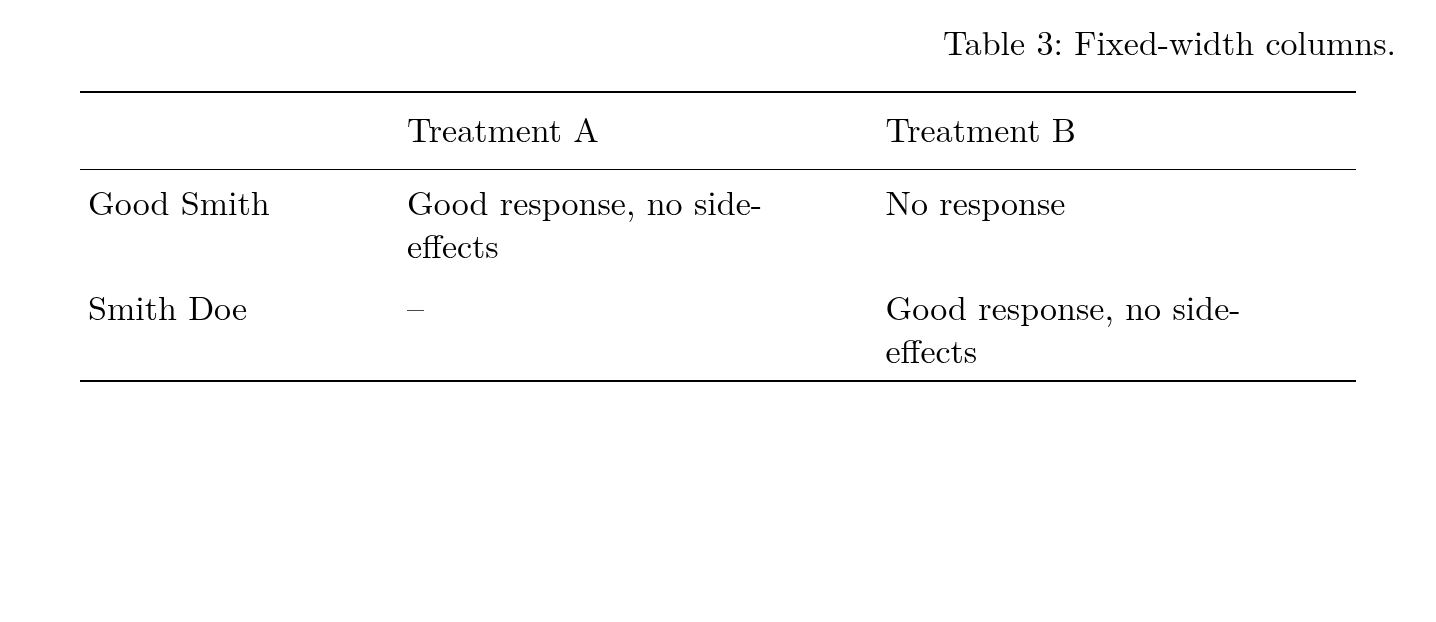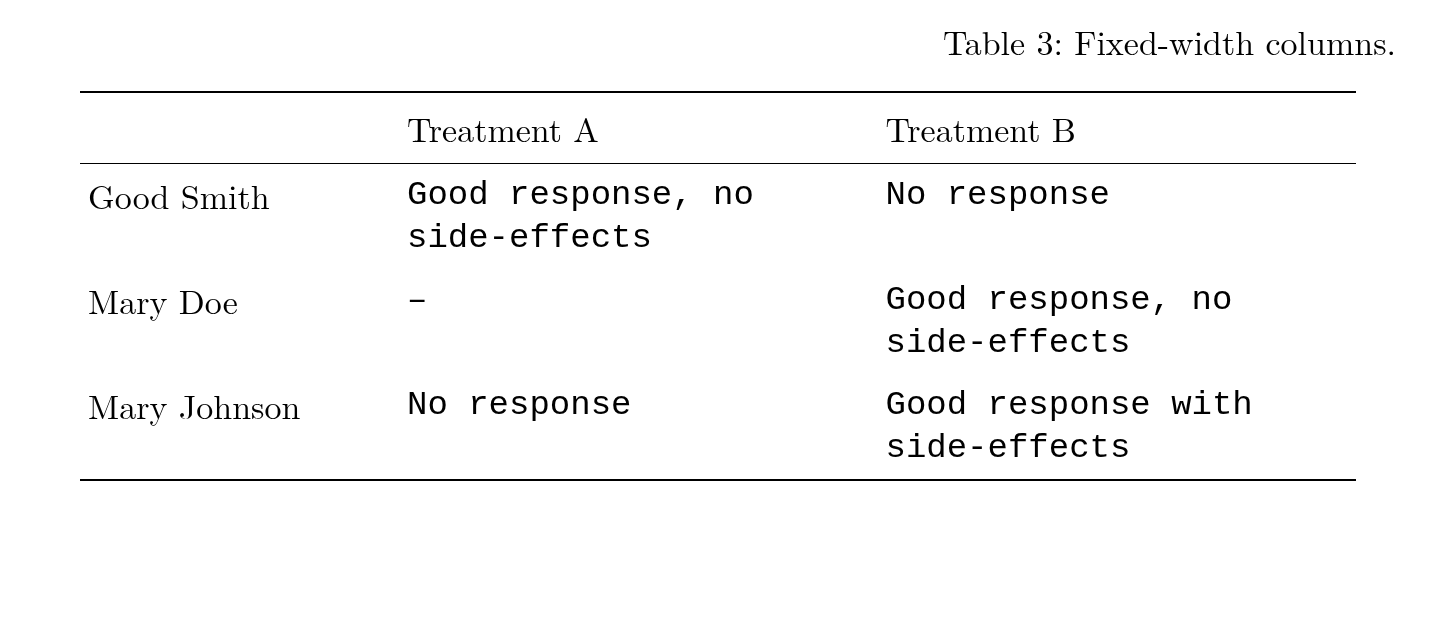--- a/index.html
+++ b/index.html
@@ -44,28 +44,27 @@
     border-bottom: 2px solid #000;
   }
   th, td {
     text-align: left;
     vertical-align: top;
     font-weight: normal;
     padding: 10px 8px;
   }
   thead th {
     padding-top: 14px;
-    padding-bottom: 14px;
+    padding-bottom: 20px;
   }
   td.rowlabel {
     white-space: nowrap;
   }
   td.cell {
     padding-right: 60px;
-    font-family: Liberation Mono, monospace;
   }
 </style>
 </head>
 <body>
 
 <div class="page">
 
   <p class="caption">Table 3: Fixed-width columns.</p>
 
   <div class="tbl-wrap">
@@ -82,26 +81,21 @@
           <th>Treatment B</th>
         </tr>
       </thead>
       <tbody>
         <tr>
           <td class="rowlabel">Good Smith</td>
           <td class="cell">Good response, no side-effects</td>
           <td class="cell">No response</td>
         </tr>
         <tr>
-          <td class="rowlabel">Mary Doe</td>
+          <td class="rowlabel">Smith Doe</td>
           <td class="cell">–</td>
           <td class="cell">Good response, no side-effects</td>
-        </tr>
-        <tr>
-          <td class="rowlabel">Mary Johnson</td>
-          <td class="cell">No response</td>
-          <td class="cell">Good response with side-effects</td>
         </tr>
       </tbody>
     </table>
   </div>
 
 </div>
 
 </body></html>

